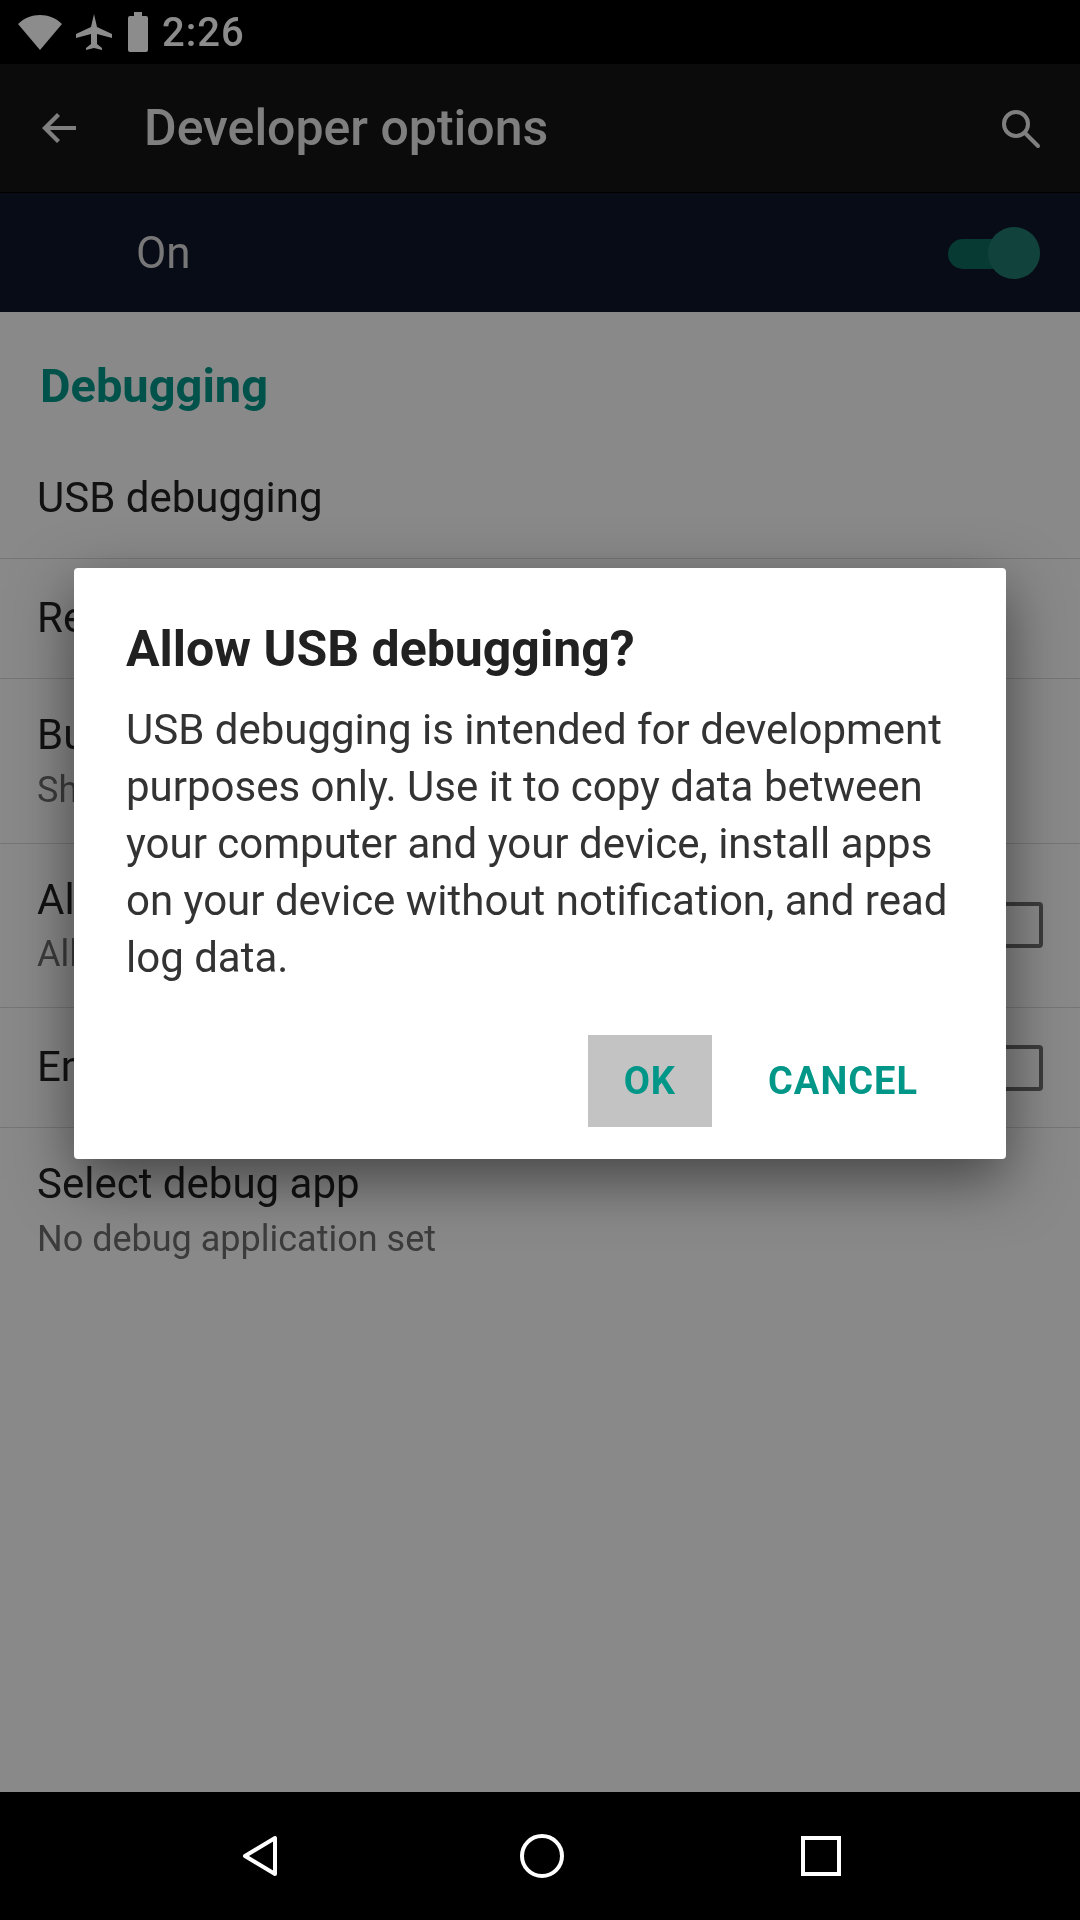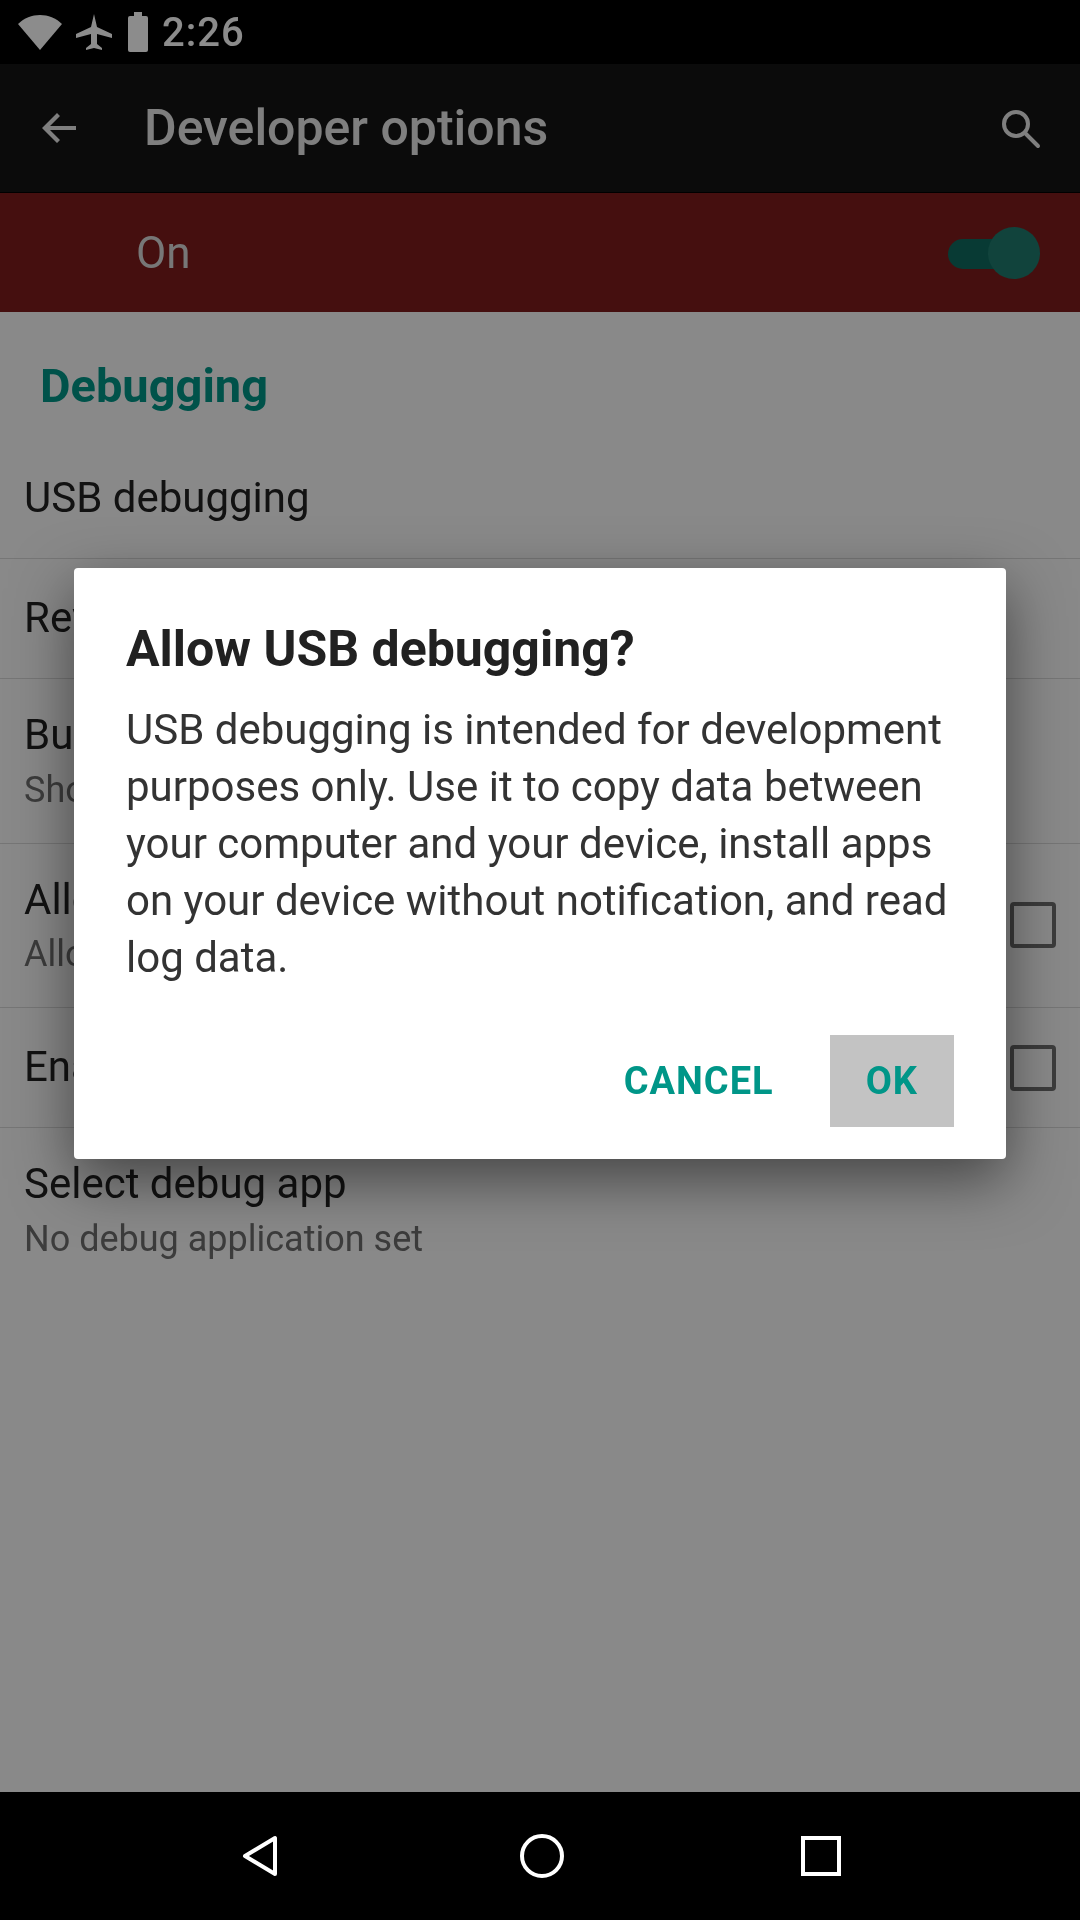--- a/index.html
+++ b/index.html
@@ -59,21 +59,21 @@
     width: 56px;
     height: 56px;
     display: flex;
     align-items: center;
     justify-content: center;
   }
 
   
   .master-row {
     height: 120px;
-    background: #7f1d1d;
+    background: #0f172a;
     display: flex;
     align-items: center;
     padding: 0 40px;
     border-top: 1px solid #000;
   }
   .master-row .label {
     flex: 1;
     font-size: 44px;
     color: #d9d9d9;
     padding-left: 96px;
@@ -108,21 +108,21 @@
   }
   .section-header {
     font-size: 47px;
     font-weight: 700;
     color: #009688;
     padding: 46px 40px 26px 40px;
   }
   .row {
     display: flex;
     align-items: center;
-    padding: 30px 24px;
+    padding: 30px 37px;
     border-bottom: 1px solid #d7d7d7;
     min-height: 120px;
   }
   .row:last-child { border-bottom: none; }
   .row-text { flex: 1; }
   .row-title {
     font-size: 42px;
     color: #212121;
     line-height: 1.25;
   }
@@ -292,22 +292,22 @@
         <div class="row-sub">No debug application set</div>
       </div>
     </div>
   </div>
 
   <div class="scrim"></div>
   <div class="dialog">
     <div class="dialog-title">Allow USB debugging?</div>
     <div class="dialog-body">USB debugging is intended for development purposes only. Use it to copy data between your computer and your device, install apps on your device without notification, and read log data.</div>
     <div class="dialog-actions">
+      <div class="dlg-btn ok">OK</div>
       <div class="dlg-btn">CANCEL</div>
-      <div class="dlg-btn ok">OK</div>
     </div>
   </div>
 
   <div class="nav-bar">
     <div>
       <svg width="52" height="52" viewBox="0 0 52 52">
           <path d="M40 8 L40 44 L10 26 Z" fill="none" stroke="#fff" stroke-width="4" stroke-linejoin="round"></path>
         </svg>
     </div>
     <div>

